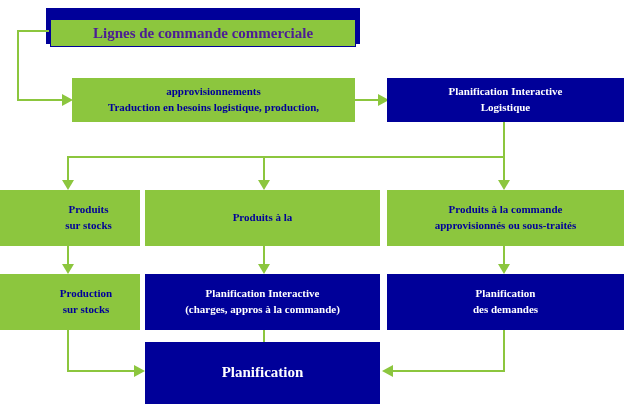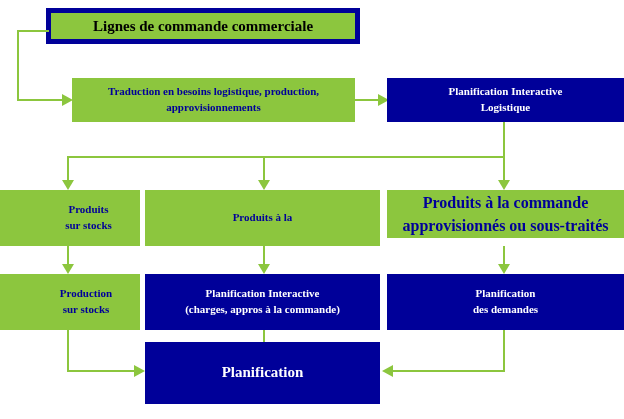--- a/index.html
+++ b/index.html
@@ -47,23 +47,24 @@
   }
   .title-card .inner {
     box-sizing: border-box;
     width: 100%;
     height: 100%;
     background: #8CC63E;
     border: 1px solid #000099;
     display: flex;
     align-items: center;
     justify-content: center;
-    color: #000000;
+    color: #4c1d95;
     font-weight: bold;
     white-space: nowrap;
+    margin-top: 7px;
   }
 
   
   .hline {
     position: absolute;
     height: 2px;
     background: #8CC63E;
   }
   .vline {
     position: absolute;
@@ -100,22 +101,22 @@
   <div class="title-card" style="left:46px; top:8px; width:314px; height:36px;">
     <div class="inner" style="font-size:15px;">Lignes de commande commerciale</div>
   </div>
 
   <div class="hline" style="left:17px; top:30px; width:32px;"></div>
   <div class="vline" style="left:17px; top:30px; height:70px;"></div>
   <div class="hline" style="left:17px; top:99px; width:52px;"></div>
   <div class="arrow-right" style="left:62px; top:94px;"></div>
 
   <div class="box green-box" style="left:72px; top:78px; width:283px; height:44px; font-size:11px;">
+    <span class="line">approvisionnements</span>
     <span class="line">Traduction en besoins logistique, production,</span>
-    <span class="line">approvisionnements</span>
   </div>
 
   <div class="hline" style="left:355px; top:99px; width:30px;"></div>
   <div class="arrow-right" style="left:378px; top:94px;"></div>
 
   <div class="box navy-box" style="left:387px; top:78px; width:237px; height:44px; font-size:11px;">
     <span class="line">Planification Interactive</span>
     <span class="line">Logistique</span>
   </div>
 
@@ -134,21 +135,21 @@
 
   <div class="box green-box" style="left:0px; top:190px; width:140px; height:56px; font-size:11px;padding-left:37px;">
     <span class="line">Produits</span>
     <span class="line">sur  stocks</span>
   </div>
 
   <div class="box green-box" style="left:145px; top:190px; width:235px; height:56px; font-size:11px;">
     <span class="line">Produits à  la</span>
   </div>
 
-  <div class="box green-box" style="left:387px; top:190px; width:237px; height:48px; font-size:16px;">
+  <div class="box green-box" style="left:387px; top:190px; width:237px; height:56px; font-size:11px;">
     <span class="line">Produits à la commande</span>
     <span class="line">approvisionnés ou sous-traités</span>
   </div>
 
   <div class="vline" style="left:67px; top:246px; height:20px;"></div>
   <div class="arrow-down" style="left:62px; top:264px;"></div>
 
   <div class="vline" style="left:263px; top:246px; height:20px;"></div>
   <div class="arrow-down" style="left:258px; top:264px;"></div>
 

